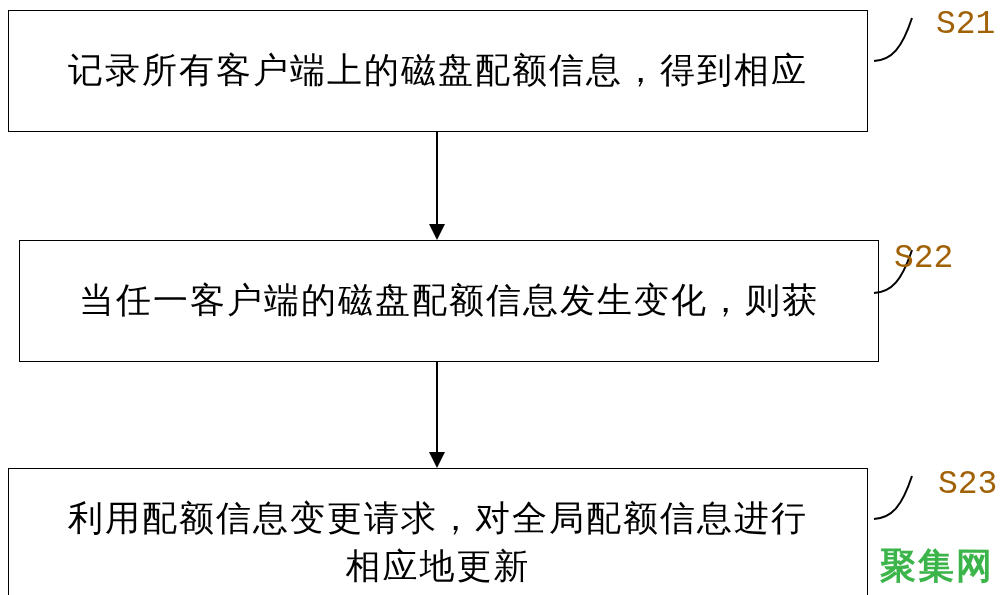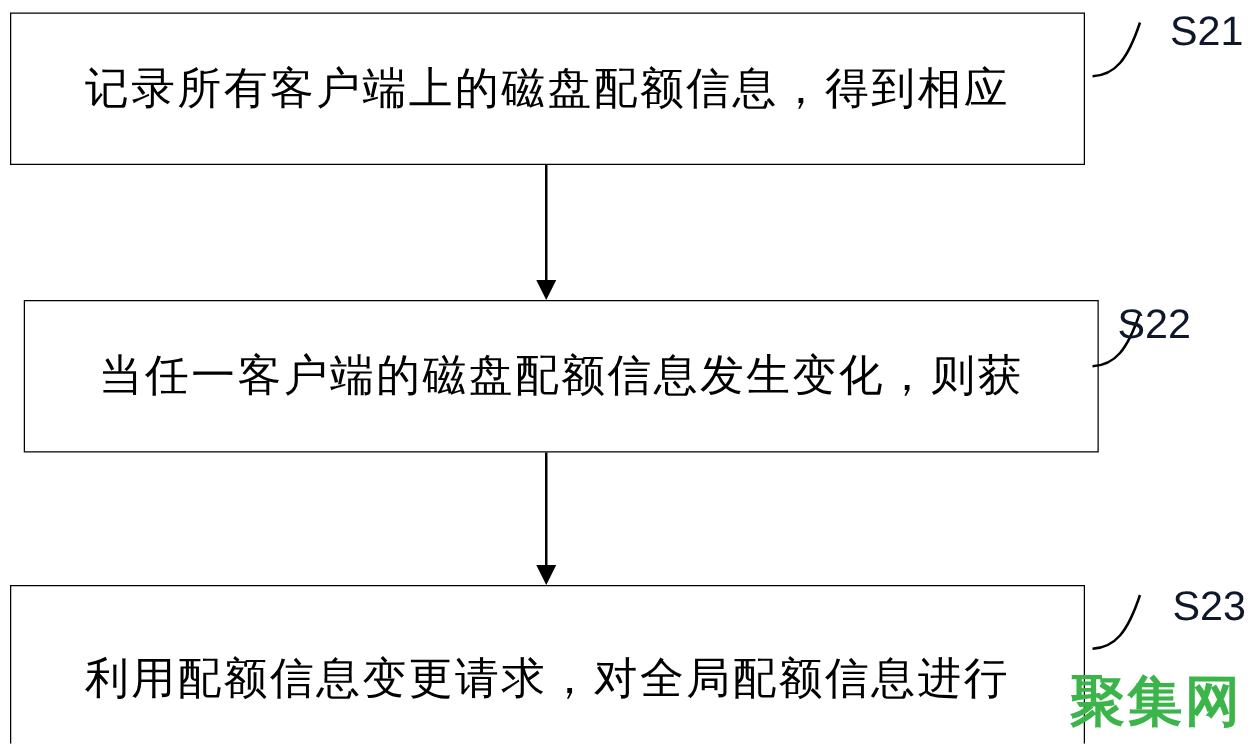--- a/index.html
+++ b/index.html
@@ -66,33 +66,33 @@
     width: 60px;
     height: 50px;
   }
   .leader1 { left: 872px; top: 14px; }
   .leader2 { left: 872px; top: 246px; }
   .leader3 { left: 872px; top: 472px; }
 
   .steplabel {
     position: absolute;
     font-size: 33px;
-    color: #0f172a;
-    font-family: Liberation Sans, sans-serif;
+    color: #a16207;
+    font-family: Liberation Mono, monospace;
     white-space: nowrap;
   }
   .label1 { left: 936px; top: 6px; }
   .label2 { left: 894px; top: 240px; }
   .label3 { left: 938px; top: 466px; }
 
   .watermark {
     position: absolute;
     right: 6px;
     bottom: 4px;
-    font-size: 44px;
+    font-size: 36px;
     font-weight: bold;
     letter-spacing: 2px;
     color: var(--wm-color, #3bb54a);
     font-family: "Liberation Sans", "DejaVu Sans", sans-serif;
   }
 </style>
 </head>
 <body>
 
 <div class="canvas">
@@ -118,20 +118,21 @@
   </svg>
   <div class="steplabel label2">S22</div>
 
   <div class="arrow arrow2">
     <div class="shaft"></div>
     <div class="head"></div>
   </div>
 
   <div class="box box3">
     <div class="line">利用配额信息变更请求，对全局配额信息进行</div>
+    <div class="line">相应地更新</div>
   </div>
   <svg class="leader leader3" viewBox="0 0 60 50">
     <path d="M2,47 C20,46 30,34 40,4" fill="none" stroke="#000" stroke-width="2"></path>
   </svg>
   <div class="steplabel label3">S23</div>
 
   <div class="watermark">聚集网</div>
 
 </div>
 

